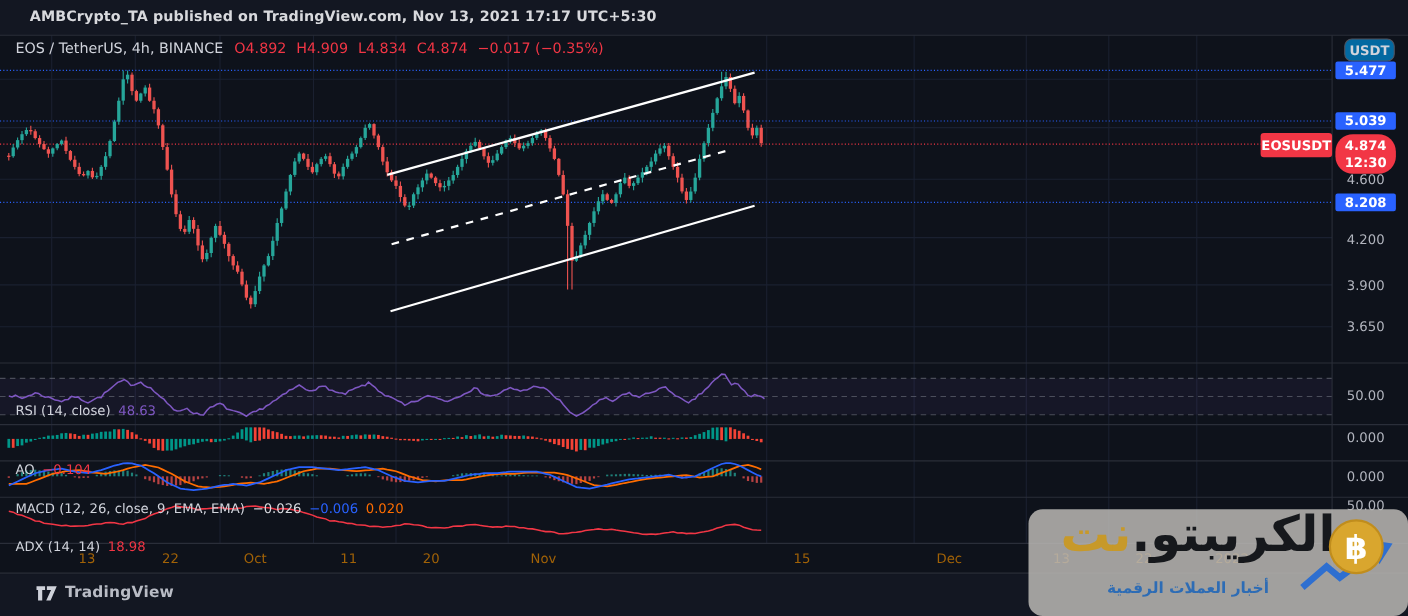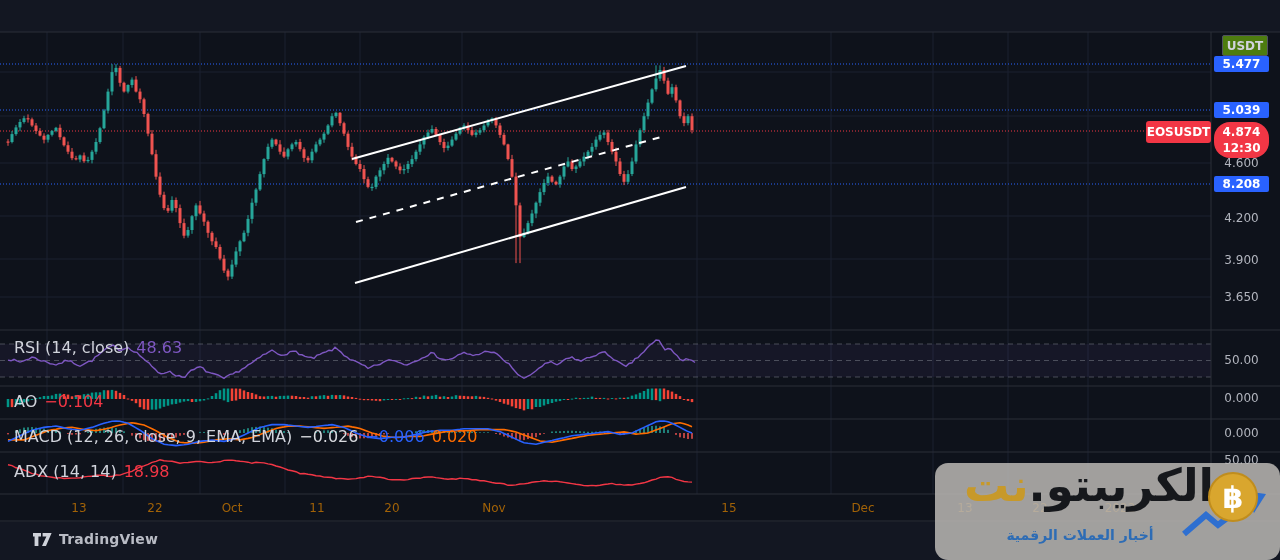--- a/index.html
+++ b/index.html
@@ -6,30 +6,30 @@
   html,body { background:#000; }
   .stage { position:relative; width:1280px; height:560px; background:#131722; overflow:hidden;
            font-family:"DejaVu Sans","Liberation Sans",sans-serif; }
   .pub-header { position:absolute; left:27px; top:8px; font-size:13px; font-weight:700; color:#d8d9dd; letter-spacing:.1px; }
   .chart-bg { position:absolute; left:0; top:32px; width:1280px; height:490px; background:#0e121b; }
   #plot { position:absolute; left:0; top:0; width:1280px; height:560px; z-index:2; }
   .overlay { position:absolute; z-index:3; }
   .symbol-row { left:14px; top:37px; font-size:13px; color:#d1d4dc; white-space:nowrap; }
   .symbol-row .name { margin-right:10px; }
   .symbol-row .red-val { color:#f23645; margin-right:9px; }
-  .ind-row { font-size:16px; color:#d1d4dc; white-space:nowrap; }
+  .ind-row { font-size:12px; color:#d1d4dc; white-space:nowrap;margin-top:28px; }
   .ind-row span { margin-right:7px; }
   .val-purple { color:#7e57c2; }
   .val-red { color:#f23645; }
   .val-white { color:#d8dadf; }
   .val-blue { color:#2962ff; }
   .val-orange { color:#ff6d00; }
   .usdt-btn { position:absolute; left:1222px; top:35px; width:46px; height:21px; border:1px solid #50535e;
-              border-radius:2px; color:#d1d4dc; font-size:12px; font-weight:600; display:flex;
-              align-items:center; justify-content:center; z-index:3; background:#4d7c0f; }
+              border-radius:7px; color:#d1d4dc; font-size:12px; font-weight:600; display:flex;
+              align-items:center; justify-content:center; z-index:3; background:#0369a1; }
   .axis-label { position:absolute; width:55px; height:16px; left:1214px; font-size:12px; display:flex;
                 align-items:center; justify-content:center; z-index:3; border-radius:2px; }
   .axis-plain { color:#b2b5be; }
   .axis-blue { background:#2962ff; color:#fff; font-weight:600; }
   .axis-current { background:#f23645; color:#fff; font-weight:600; height:36px; flex-direction:column; line-height:16px; }
   .symbol-tag { position:absolute; left:1146px; top:121px; width:65px; height:22px; background:#f23645;
                 color:#fff; font-size:12px; font-weight:700; border-radius:3px; display:flex;
                 align-items:center; justify-content:center; z-index:3; }
   .time-label { position:absolute; top:501px; transform:translateX(-50%); font-size:12px; color:#a16207; z-index:3;margin-left:32px; }
   .footer-bar { position:absolute; left:0; top:522px; width:1220px; height:38px; background:#131722; z-index:3; }
@@ -42,20 +42,21 @@
   .wm-title .gold { color:#c7992a; }
   .wm-sub { position:absolute; right:65px; top:64px; width:270px; text-align:center; direction:rtl;
             font-size:14px; font-weight:700; color:#2d6cb5; letter-spacing:5px; white-space:nowrap;
             font-family:"DejaVu Sans",sans-serif; }
   .wm-art { position:absolute; right:0; top:0; width:100px; height:97px; }
 </style>
 </head>
 <body>
 
 <div class="stage">
+  <div class="pub-header">AMBCrypto_TA published on TradingView.com, Nov 13, 2021 17:17 UTC+5:30</div>
   <div class="chart-bg"></div>
 
   <svg id="plot" xmlns="http://www.w3.org/2000/svg" width="1280" height="560">
       <line x1="47" y1="32" x2="47" y2="494" stroke="#1a2030" stroke-width="1"></line>
       <line x1="123" y1="32" x2="123" y2="494" stroke="#1a2030" stroke-width="1"></line>
       <line x1="200" y1="32" x2="200" y2="494" stroke="#1a2030" stroke-width="1"></line>
       <line x1="285" y1="32" x2="285" y2="494" stroke="#1a2030" stroke-width="1"></line>
       <line x1="360" y1="32" x2="360" y2="494" stroke="#1a2030" stroke-width="1"></line>
       <line x1="462" y1="32" x2="462" y2="494" stroke="#1a2030" stroke-width="1"></line>
       <line x1="697" y1="32" x2="697" y2="494" stroke="#1a2030" stroke-width="1"></line>
@@ -749,20 +750,23 @@
       <line x1="0" y1="32" x2="1280" y2="32" stroke="#2a2e39" stroke-width="1"></line>
       <line x1="0" y1="330" x2="1280" y2="330" stroke="#2a2e39" stroke-width="1"></line>
       <line x1="0" y1="386" x2="1280" y2="386" stroke="#2a2e39" stroke-width="1"></line>
       <line x1="0" y1="419" x2="1280" y2="419" stroke="#2a2e39" stroke-width="1"></line>
       <line x1="0" y1="452" x2="1280" y2="452" stroke="#2a2e39" stroke-width="1"></line>
       <line x1="0" y1="494" x2="1280" y2="494" stroke="#2a2e39" stroke-width="1"></line>
       <line x1="0" y1="521" x2="1280" y2="521" stroke="#2a2e39" stroke-width="1"></line>
       <line x1="1211" y1="32" x2="1211" y2="521" stroke="#2a2e39" stroke-width="1"></line>
     </svg>
 
+  <div class="overlay symbol-row">
+    <span class="name">EOS / TetherUS, 4h, BINANCE</span><span id="ohlc-spans"><span class="red-val">O4.892</span><span class="red-val">H4.909</span><span class="red-val">L4.834</span><span class="red-val">C4.874</span><span class="red-val">−0.017 (−0.35%)</span></span>
+  </div>
 
   <div class="overlay ind-row" style="left:14px; top:338px;">
     <span>RSI (14, close)</span><span class="val-purple">48.63</span>
   </div>
   <div class="overlay ind-row" style="left:14px; top:392px;">
     <span>AO</span><span class="val-red">−0.104</span>
   </div>
   <div class="overlay ind-row" style="left:14px; top:427px;">
     <span>MACD (12, 26, close, 9, EMA, EMA)</span><span class="val-white">−0.026</span><span class="val-blue">−0.006</span><span class="val-orange">0.020</span>
   </div>

